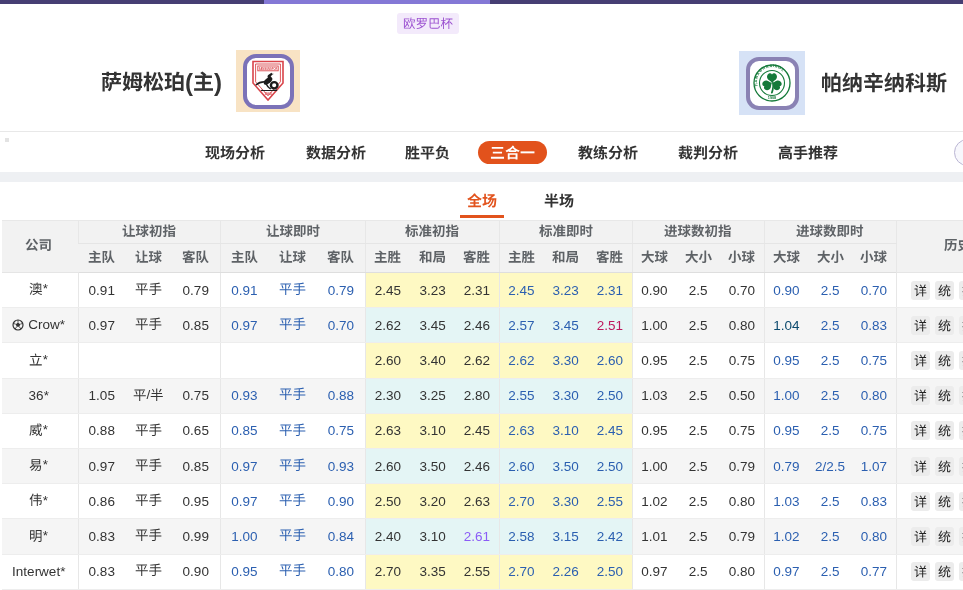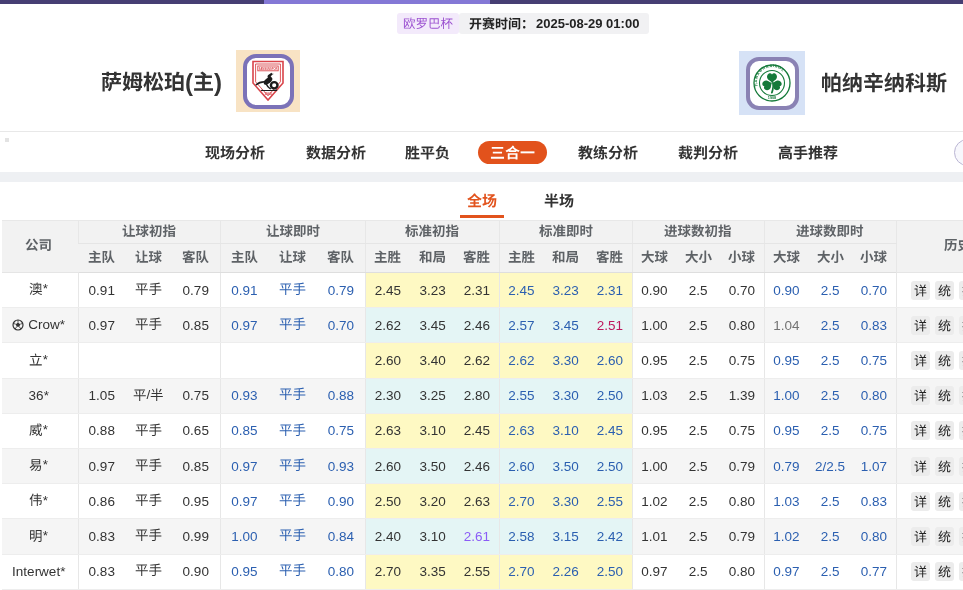--- a/index.html
+++ b/index.html
@@ -50,32 +50,20 @@
     </div>
     <div id="badge">
       <svg class="ck" style="" width="50.0" height="12.5" viewBox="0 0 50.0 12.5">
         <g fill="#9b50d0" transform="translate(0,11.0) scale(0.012500,-0.012500)">
           <use href="#r6b27" x="0"></use>
           <use href="#r7f57" x="1000"></use>
           <use href="#r5df4" x="2000"></use>
           <use href="#r676f" x="3000"></use>
         </g>
       </svg>
-    </div>
-    <div id="timebox">
-      <svg class="ck" style="" width="65.0" height="13" viewBox="0 0 65.0 13">
-        <g fill="#222" transform="translate(0,11.44) scale(0.013000,-0.013000)">
-          <use href="#b5f00" x="0"></use>
-          <use href="#b8d5b" x="1000"></use>
-          <use href="#b65f6" x="2000"></use>
-          <use href="#b95f4" x="3000"></use>
-          <use href="#bff1a" x="4000"></use>
-        </g>
-      </svg>
-      <span class="tt">2025-08-29 01:00</span>
     </div>
     <div class="teamname" style="left:101px;top:70.5px">
       <svg class="ck" style="" width="84.0" height="21" viewBox="0 0 84.0 21">
         <g fill="#333" transform="translate(0,18.48) scale(0.021000,-0.021000)">
           <use href="#b8428" x="0"></use>
           <use href="#b59c6" x="1000"></use>
           <use href="#b677e" x="2000"></use>
           <use href="#b73c0" x="3000"></use>
         </g>
       </svg>
@@ -495,21 +483,21 @@
           <td class="even"><span style="color:#2b5fb0">0.70</span></td>
           <td class="even cy vb"><span style="color:#333">2.62</span></td>
           <td class="even cy"><span style="color:#333">3.45</span></td>
           <td class="even cy"><span style="color:#333">2.46</span></td>
           <td class="even cy vb"><span style="color:#2b5fb0">2.57</span></td>
           <td class="even cy"><span style="color:#2b5fb0">3.45</span></td>
           <td class="even cy"><span style="color:#be185d">2.51</span></td>
           <td class="even vb"><span style="color:#333">1.00</span></td>
           <td class="even"><span style="color:#333">2.5</span></td>
           <td class="even"><span style="color:#333">0.80</span></td>
-          <td class="even vb"><span style="color:#737373">1.04</span></td>
+          <td class="even vb"><span style="color:#0c4a6e">1.04</span></td>
           <td class="even"><span style="color:#2b5fb0">2.5</span></td>
           <td class="even"><span style="color:#2b5fb0">0.83</span></td>
           <td class="even vb histc"><span class="btn">
               <svg class="ck" style="" width="13.0" height="13" viewBox="0 0 13.0 13">
                 <g fill="#222" transform="translate(0,11.44) scale(0.013000,-0.013000)">
                   <use href="#r8be6" x="0"></use>
                 </g>
               </svg>
             </span><span class="btn">
               <svg class="ck" style="" width="13.0" height="13" viewBox="0 0 13.0 13">
@@ -598,21 +586,21 @@
             </svg></td>
           <td class="even"><span style="color:#2b5fb0">0.88</span></td>
           <td class="even cy vb"><span style="color:#333">2.30</span></td>
           <td class="even cy"><span style="color:#333">3.25</span></td>
           <td class="even cy"><span style="color:#333">2.80</span></td>
           <td class="even cy vb"><span style="color:#2b5fb0">2.55</span></td>
           <td class="even cy"><span style="color:#2b5fb0">3.30</span></td>
           <td class="even cy"><span style="color:#2b5fb0">2.50</span></td>
           <td class="even vb"><span style="color:#333">1.03</span></td>
           <td class="even"><span style="color:#333">2.5</span></td>
-          <td class="even"><span style="color:#333">1.39</span></td>
+          <td class="even"><span style="color:#333">0.50</span></td>
           <td class="even vb"><span style="color:#2b5fb0">1.00</span></td>
           <td class="even"><span style="color:#2b5fb0">2.5</span></td>
           <td class="even"><span style="color:#2b5fb0">0.80</span></td>
           <td class="even vb histc"><span class="btn">
               <svg class="ck" style="" width="13.0" height="13" viewBox="0 0 13.0 13">
                 <g fill="#222" transform="translate(0,11.44) scale(0.013000,-0.013000)">
                   <use href="#r8be6" x="0"></use>
                 </g>
               </svg>
             </span><span class="btn">

